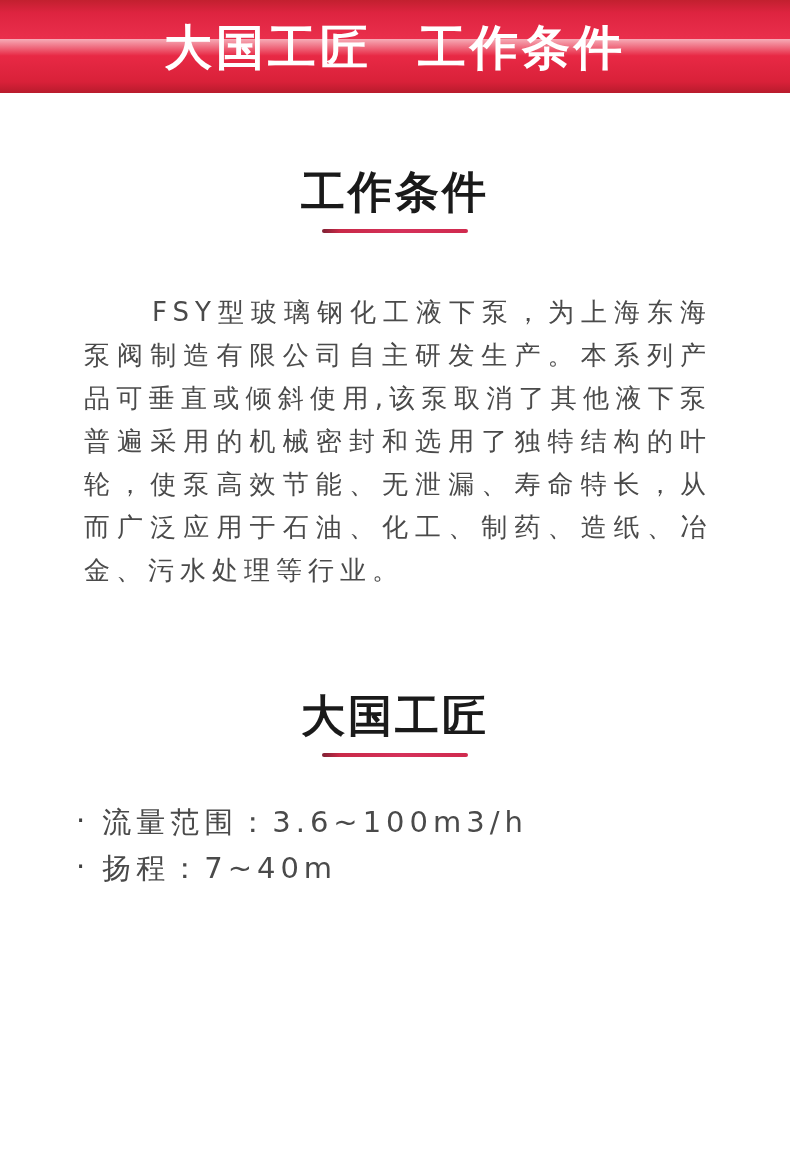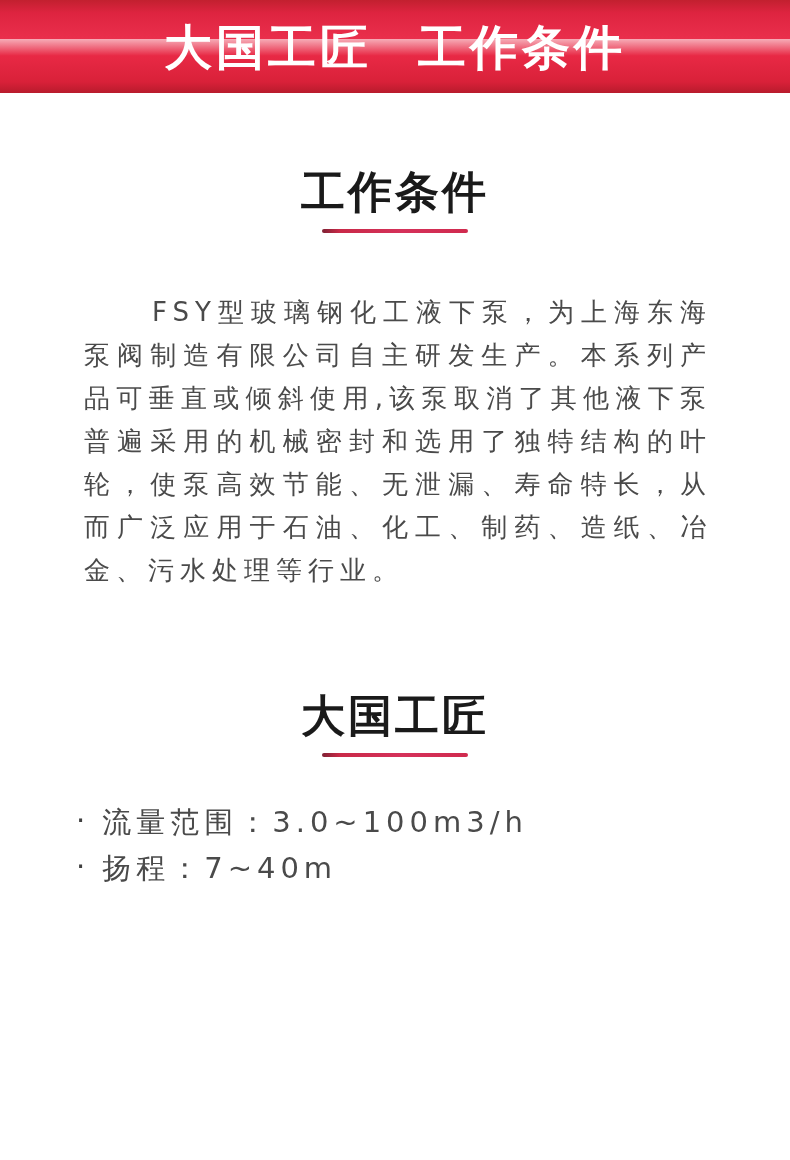--- a/index.html
+++ b/index.html
@@ -96,18 +96,18 @@
 <div class="section-title title-overview">工作条件</div>
 <div class="title-underline"></div>
 
 <div class="overview-paragraph">FSY型玻璃钢化工液下泵，为上海东海泵阀制造有限公司自主研发生产。本系列产品可垂直或倾斜使用,该泵取消了其他液下泵普遍采用的机械密封和选用了独特结构的叶轮，使泵高效节能、无泄漏、寿命特长，从而广泛应用于石油、化工、制药、造纸、冶金、污水处理等行业。</div>
 
 <div class="section-title title-conditions">大国工匠</div>
 <div class="title-underline"></div>
 
 <div class="conditions-list">
   <div class="list-item">
-    <span class="bullet-dot">·</span><span>流量范围：3.0~100m3/h</span>
+    <span class="bullet-dot">·</span><span>流量范围：3.6~100m3/h</span>
   </div>
   <div class="list-item">
     <span class="bullet-dot">·</span><span>扬程：7~40m</span>
   </div>
 </div>
 
 </body></html>

